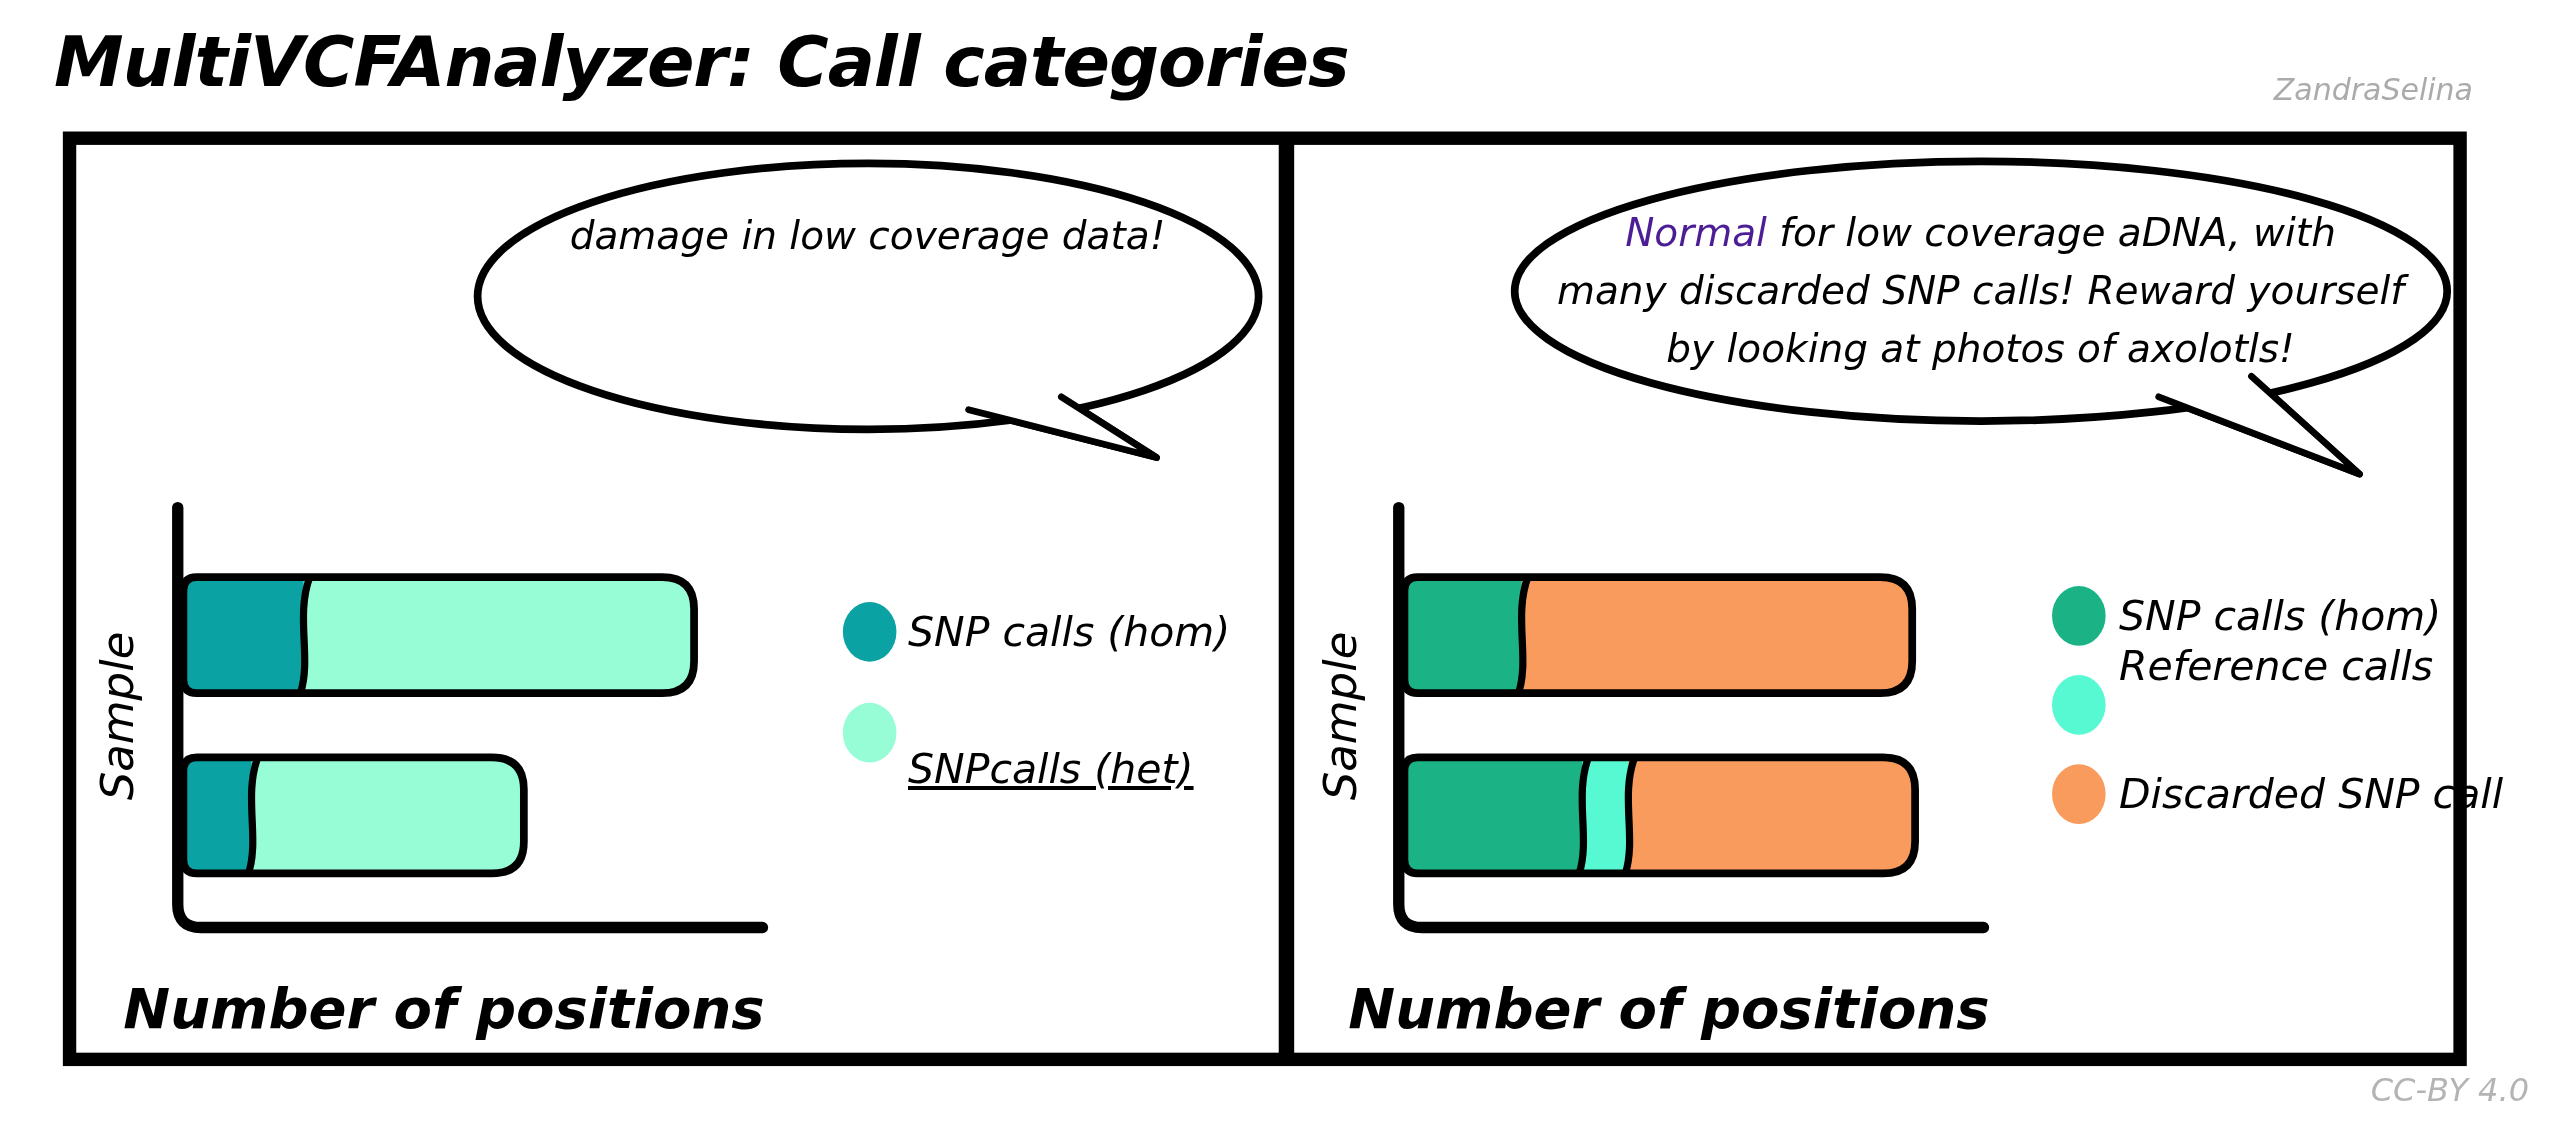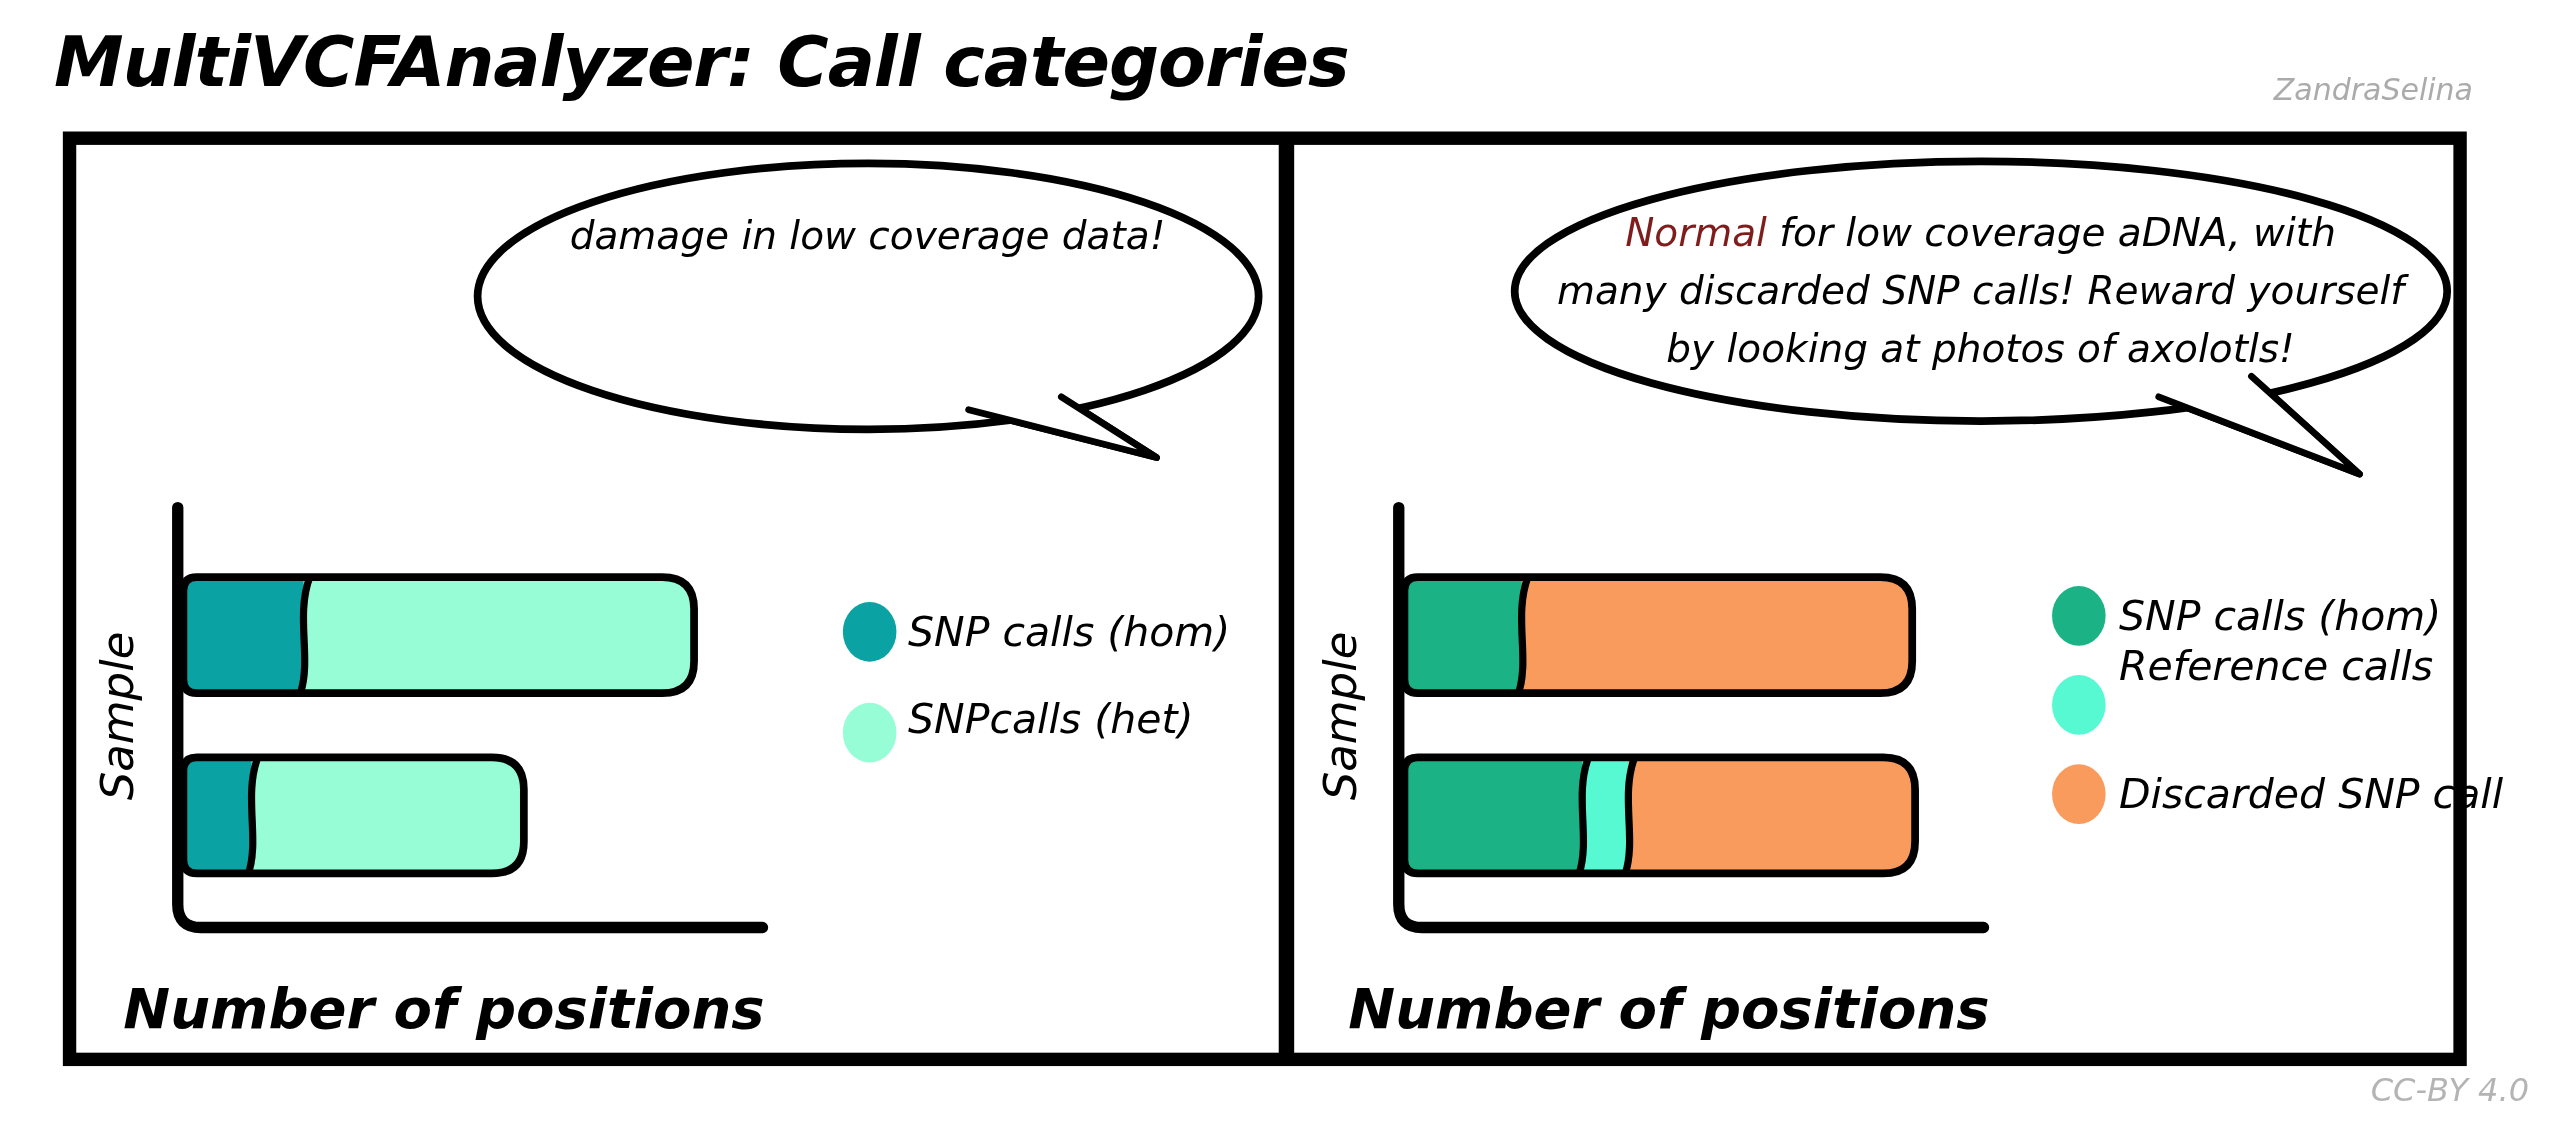--- a/index.html
+++ b/index.html
@@ -94,31 +94,31 @@
 
   <div class="txt" id="title">MultiVCFAnalyzer: Call categories</div>
   <div class="txt" id="author">ZandraSelina</div>
   <div class="txt" id="license">CC-BY 4.0</div>
 
   <div class="bubble-text" style="left:404px;top:207px;">
     <div>damage in low coverage data!</div>
   </div>
 
   <div class="bubble-text" style="left:1517px;top:204px;">
-    <div><span style="color: #7f1d1d; font-style: italic;">Normal</span><span> for low coverage aDNA, with</span></div>
+    <div><span style="color: #4c1d95; font-style: italic;">Normal</span><span> for low coverage aDNA, with</span></div>
     <div>many discarded SNP calls! Reward yourself</div>
     <div>by looking at photos of axolotls!</div>
   </div>
 
   <div class="ylab" style="left:117px;top:716px;">Sample</div>
   <div class="ylab" style="left:1340px;top:716px;">Sample</div>
   <div class="xlab" style="left:444px;top:976px;">Number of positions</div>
   <div class="xlab" style="left:1669px;top:976px;">Number of positions</div>
 
   <div class="legend-label" style="left:908px;top:602px;">SNP calls (hom)</div>
-  <div class="legend-label" style="left:908px;top:689px;">SNPcalls (het)</div>
+  <div class="legend-label" style="left:908px;top:739px;text-decoration:underline;">SNPcalls (het)</div>
 
   <div class="legend-label" style="left:2119px;top:586px;">SNP calls (hom)</div>
   <div class="legend-label" style="left:2119px;top:636px;">Reference calls</div>
   <div class="legend-label" style="left:2119px;top:764px;">Discarded SNP call</div>
 
 </div>
 
 
 </body></html>

